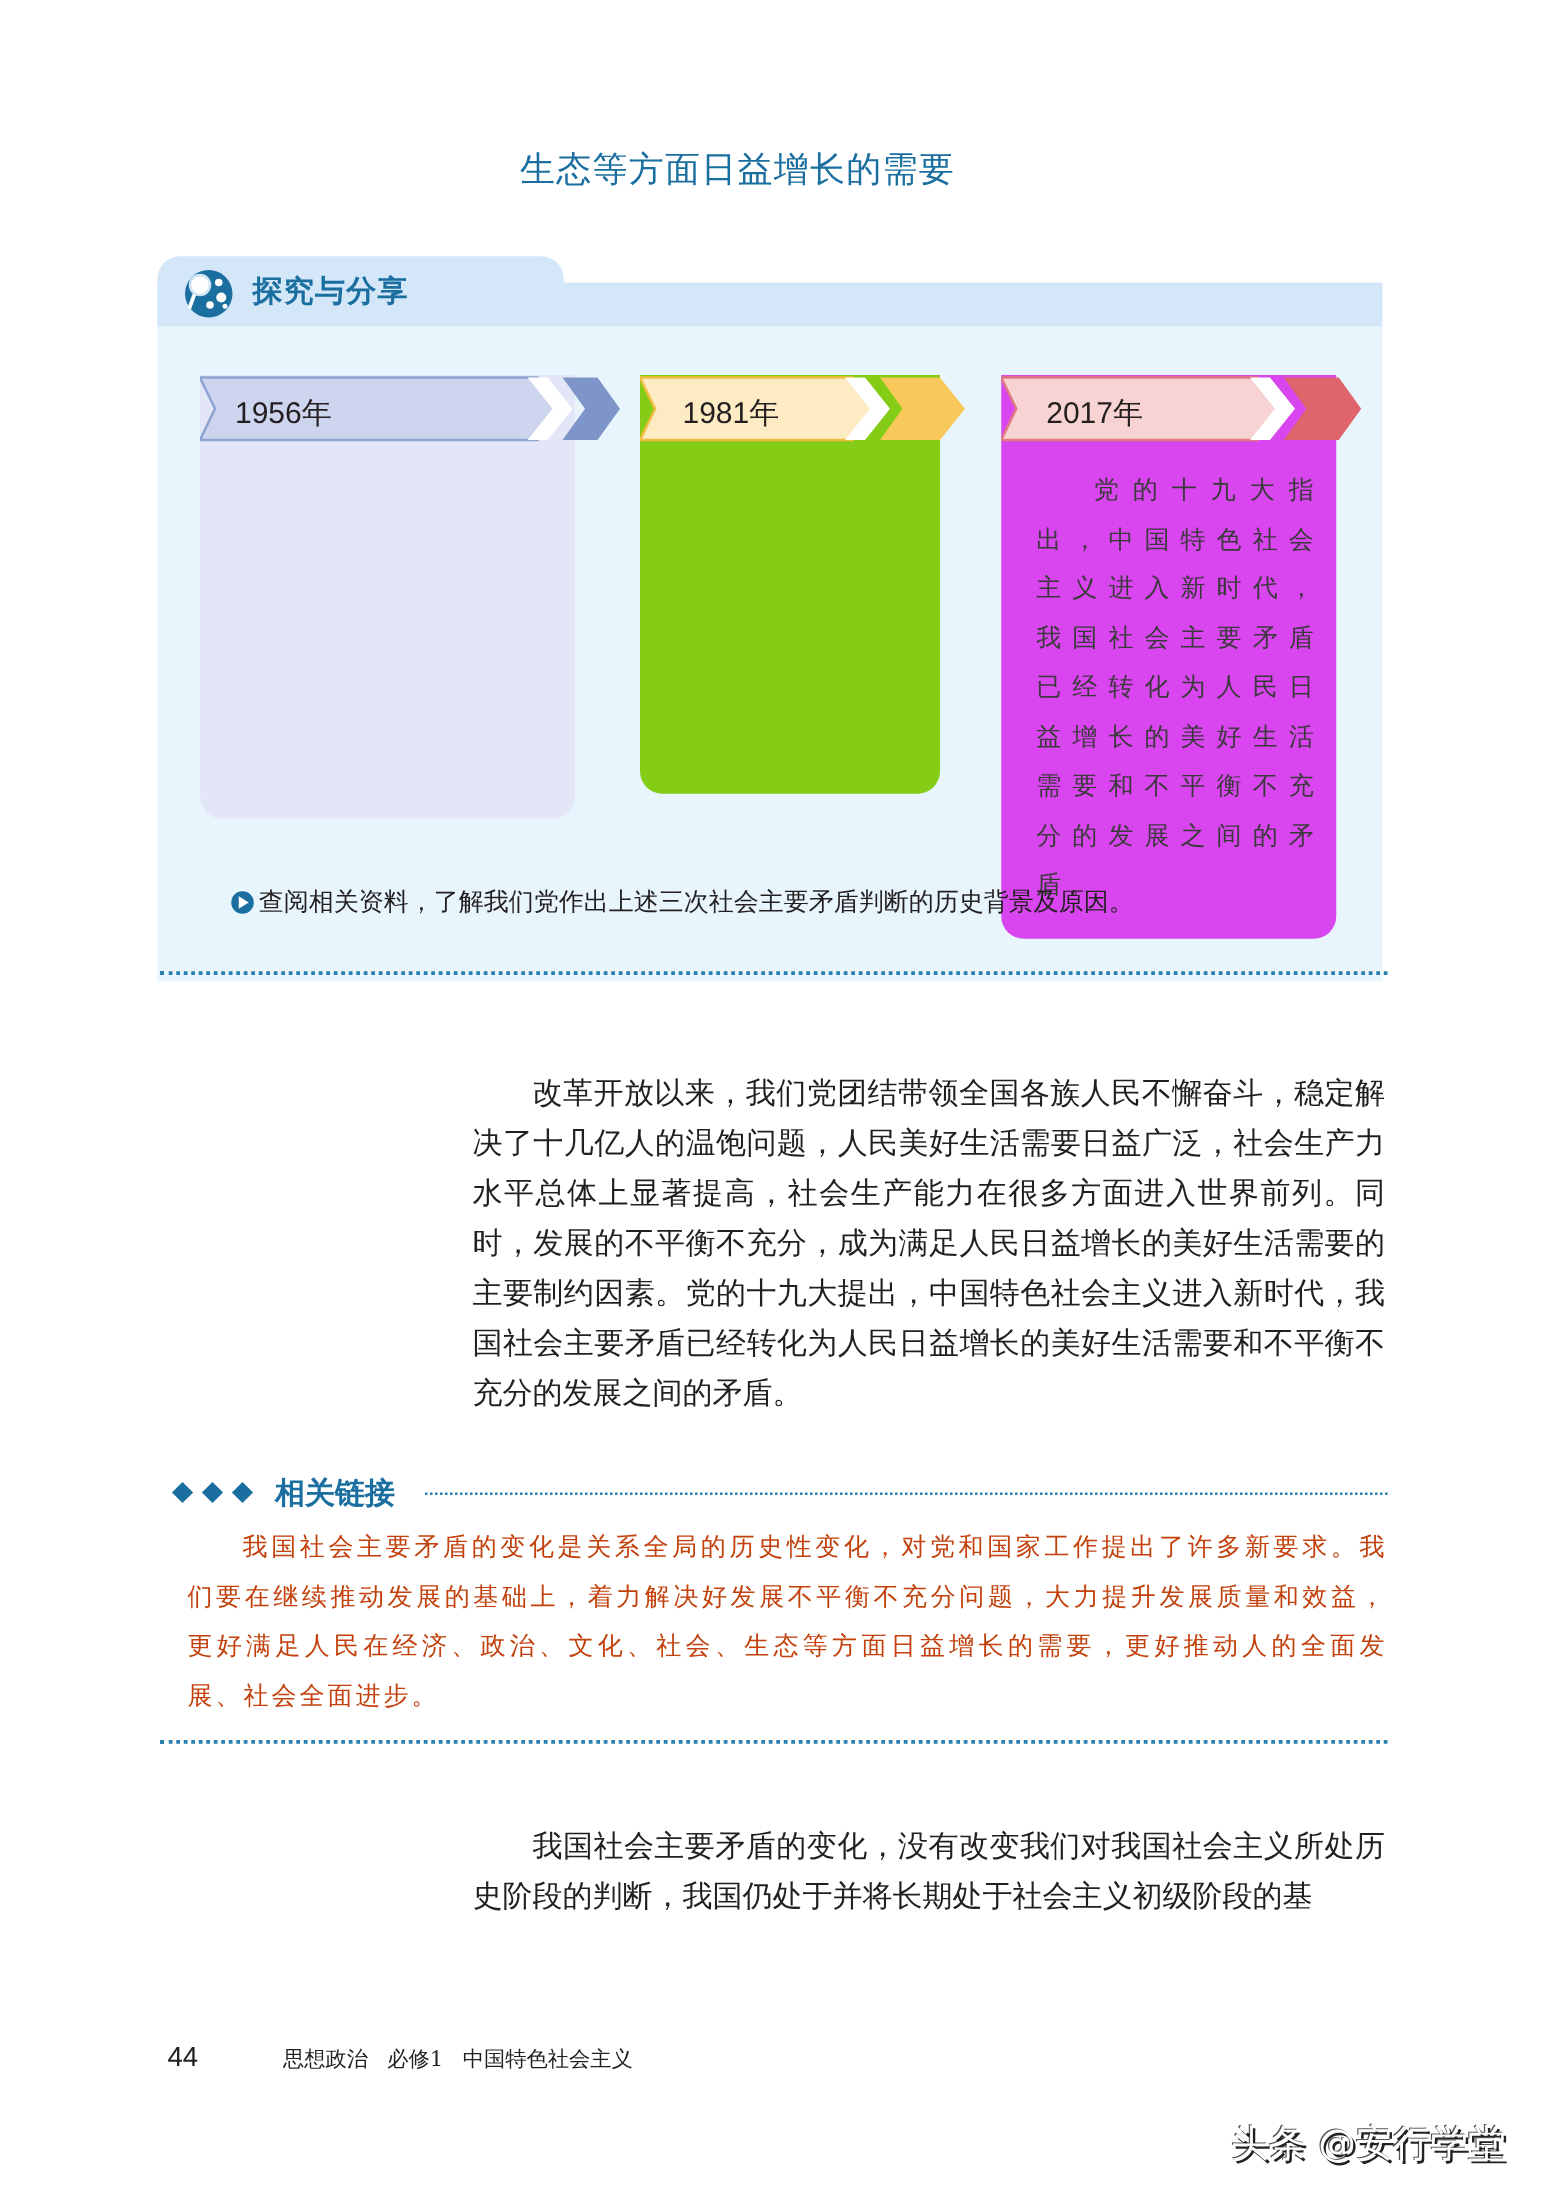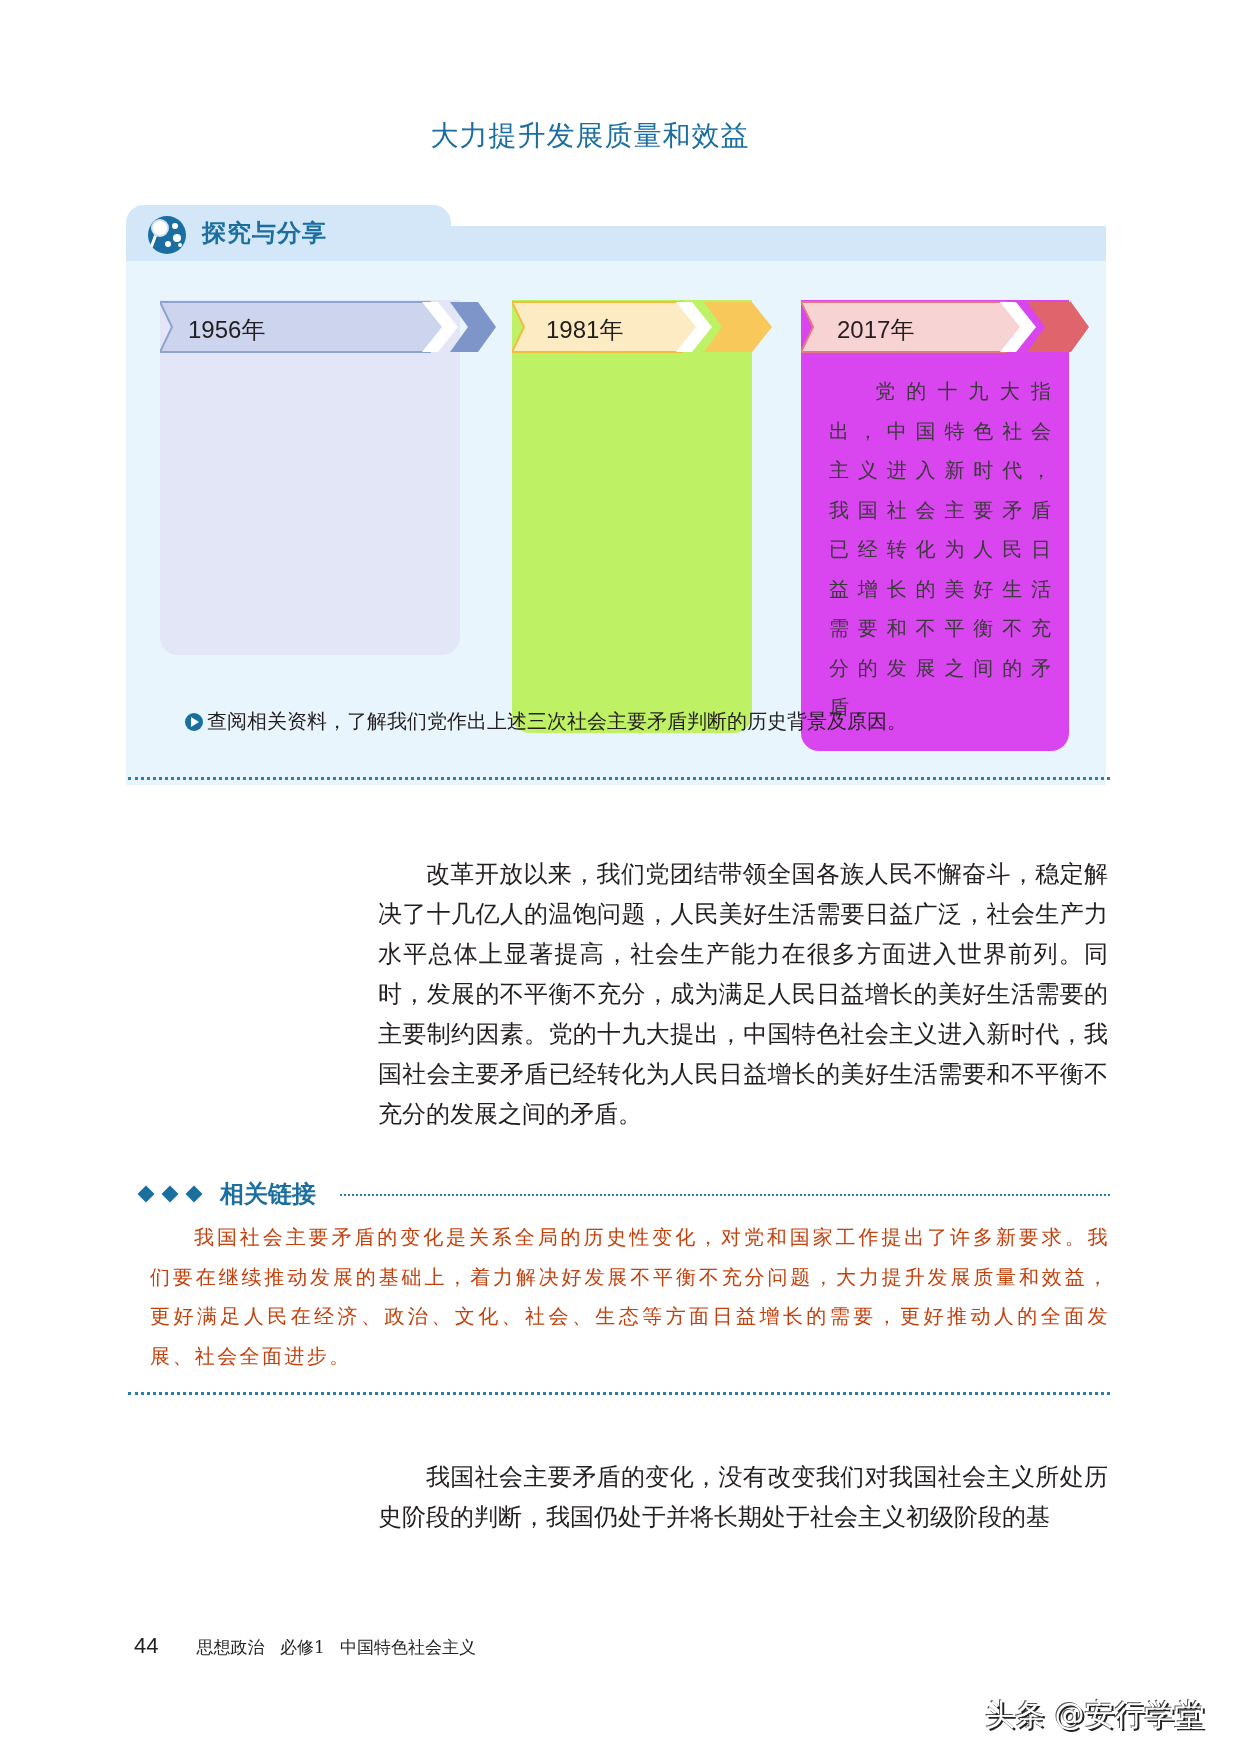--- a/index.html
+++ b/index.html
@@ -32,29 +32,29 @@
           font-family: "DejaVu Serif", serif; color: #231f20; text-align: justify; }
   .para p { margin: 0; }
   .para .indent { text-indent: 48px; }
   .link-head { position: absolute; left: 140px; top: 1178px; display: flex; align-items: center; }
   .diamond { width: 12px; height: 12px; background: #1a6ea0; transform: rotate(45deg); margin-right: 12px; }
   .link-title { font-size: 24px; font-weight: bold; color: #1a6ea0; font-family: "DejaVu Sans", sans-serif; margin-left: 8px; }
   .link-body { position: absolute; left: 150px; top: 1218px; width: 960px; font-size: 20px; line-height: 39.5px;
                letter-spacing: 2.4px; font-family: "DejaVu Serif", serif; color: #c2410c; text-align: justify; }
   .link-body p { margin: 0; text-indent: 44px; }
   .footer { position: absolute; top: 1633px; left: 134px; display: flex; align-items: baseline; font-family: "DejaVu Serif", serif; }
-  .page-num { font-size: 22px; font-family: "Liberation Sans", sans-serif; margin-right: 38px; }
+  .page-num { font-size: 22px; font-family: "Liberation Sans", sans-serif; margin-right: 68px; }
   .footer-text { font-size: 17px; color: #231f20; word-spacing: 10px; }
   .watermark { position: absolute; left: 985px; top: 1695px; font-size: 30px; color: #ffffff;
                font-family: "DejaVu Sans", sans-serif; text-shadow: 2px 2px 0 #222, -1px -1px 0 #555; }
 </style>
 </head>
 <body>
 
-<div class="title">大力提升发展质量和效益</div>
+<div class="title">生态等方面日益增长的需要</div>
 
 <div class="explore">
   <div class="tab"></div>
   <div class="band"></div>
   <div class="body"></div>
   <svg class="icon" viewBox="0 0 42 42">
     <circle cx="21" cy="21" r="19" fill="#1a6ea0"></circle>
     <circle cx="14" cy="14" r="8" fill="#ffffff" stroke="#cfe4f4" stroke-width="2"></circle>
     <rect x="6" y="21" width="3" height="12" fill="#ffffff" transform="rotate(20 7 27)"></rect>
     <circle cx="29" cy="12" r="3" fill="#ffffff"></circle>
@@ -67,21 +67,21 @@
 
 <div class="card" style="left:160px; top:300px; width:300px; height:355px; background:#e2e6f6;">
   <svg class="banner" width="336" height="54" viewBox="0 0 336 54" style="left:0; top:0;">
     <polygon points="0,2 270,2 290,27 270,52 0,52 12,27" fill="#cdd5ee" stroke="#8ea2d3" stroke-width="2"></polygon>
     <polygon points="262,2 278,2 298,27 278,52 262,52 282,27" fill="#ffffff"></polygon>
     <polygon points="290,2 318,2 336,27 318,52 290,52 308,27" fill="#7e95c9"></polygon>
   </svg>
   <div class="year" style="left:28px;">1956年</div>
 </div>
 
-<div class="card" style="left:512px; top:300px; width:240px; height:433px; background:#bef264;">
+<div class="card" style="left:512px; top:300px; width:240px; height:335px; background:#84cc16;">
   <svg class="banner" width="260" height="54" viewBox="0 0 260 54" style="left:0; top:0;">
     <polygon points="0,2 170,2 190,27 170,52 0,52 12,27" fill="#fdebc4" stroke="#f0bd3e" stroke-width="2"></polygon>
     <polygon points="164,2 180,2 200,27 180,52 164,52 184,27" fill="#ffffff"></polygon>
     <polygon points="192,2 240,2 260,27 240,52 192,52 210,27" fill="#f9c85a"></polygon>
   </svg>
   <div class="year" style="left:34px;">1981年</div>
 </div>
 
 <div class="card" style="left:788px; top:300px; width:268px; height:451px; background:#d946ef;margin-left:13px;">
   <svg class="banner" width="288" height="54" viewBox="0 0 288 54" style="left:0; top:0;">

